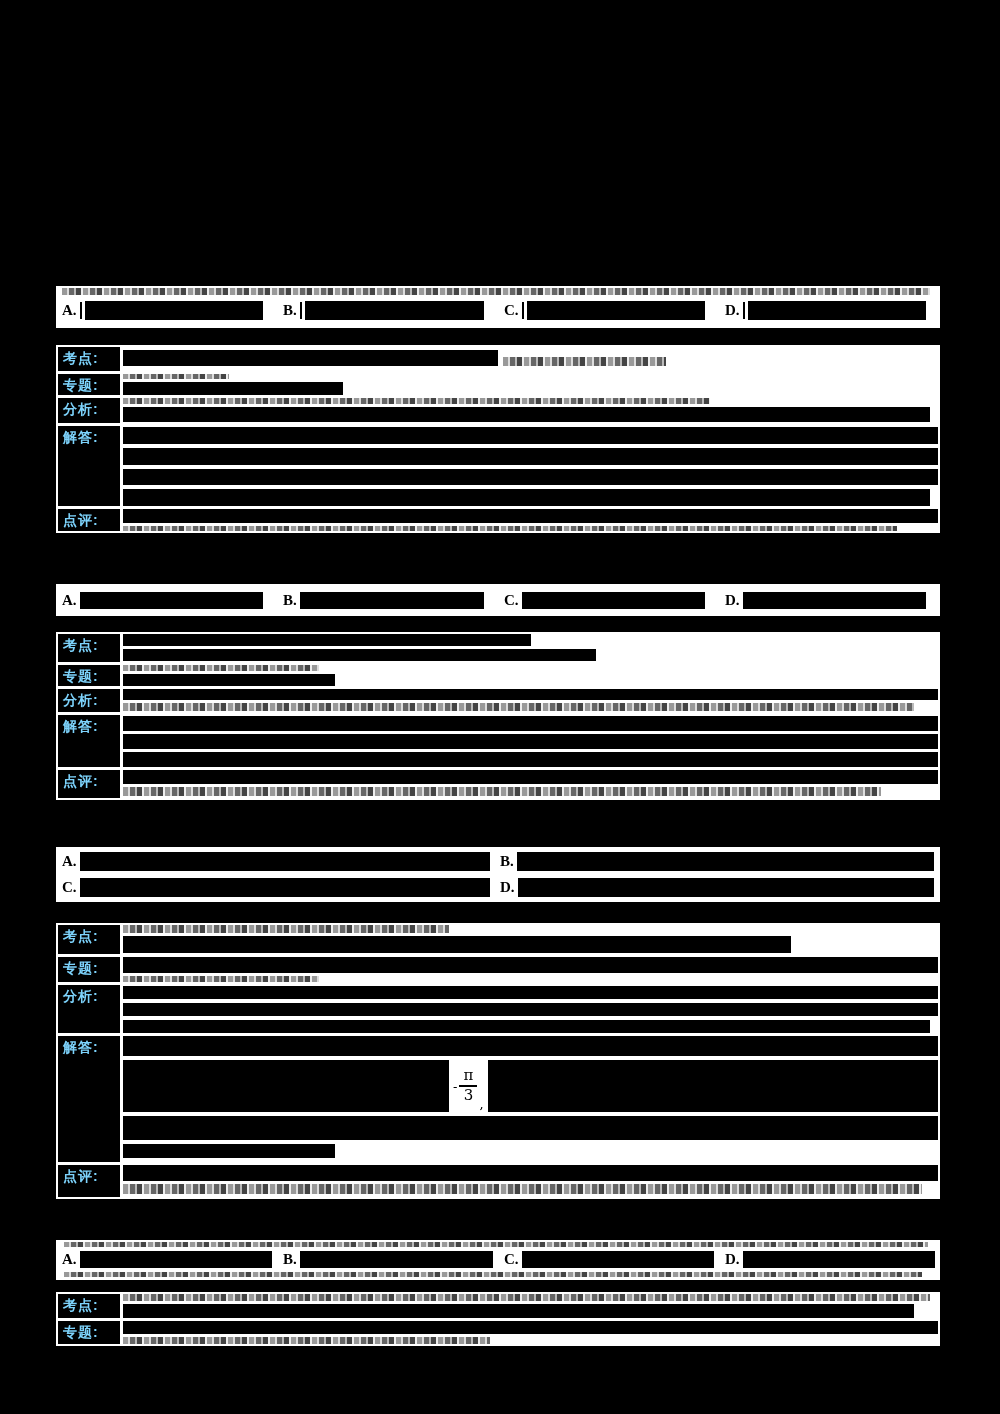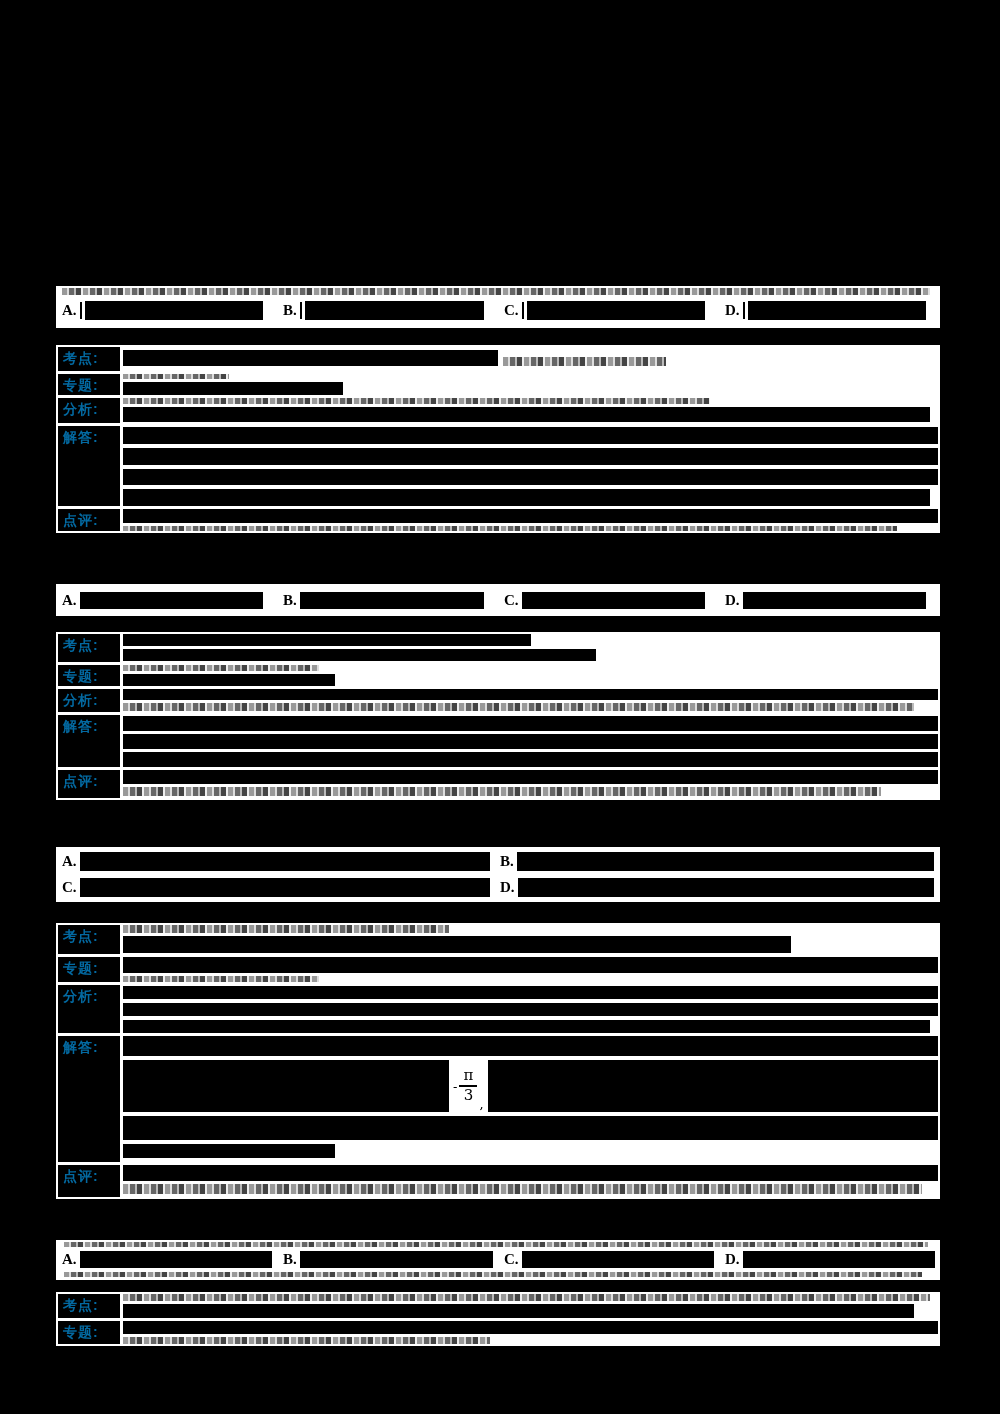--- a/index.html
+++ b/index.html
@@ -24,21 +24,21 @@
   .optbar { flex:1; margin-right:14px; }
   .optbar.dense { margin-right:5px; }
   .gbar {
     background-image:repeating-linear-gradient(90deg,
       #999 0 5px,#ddd 5px 7px,#666 7px 12px,#bbb 12px 14px,#444 14px 19px,#eee 19px 21px);
   }
   
   .atable { display:flex; flex-direction:column; gap:3px; padding:2px; box-sizing:border-box; height:100%; }
   .arow { display:flex; gap:3px; min-height:0; }
   .alabel {
-    width:62px; flex-shrink:0; background:#000; color:#0369a1;
+    width:62px; flex-shrink:0; background:#000; color:#7dd3fc;
     font-weight:bold; font-size:14px; line-height:1.4; padding:2px 0 0 5px;
     box-sizing:border-box; letter-spacing:1px;
   }
   .acontent { flex:1; min-width:0; display:flex; flex-direction:column; gap:3px; position:relative; }
   .relline { position:relative; }
   
   .frac-patch {
     position:absolute; left:40%; top:0; bottom:0; background:#fff;
     display:flex; align-items:center; padding:1px 4px; gap:2px;
     font-family:"DejaVu Serif", serif; color:#000;

